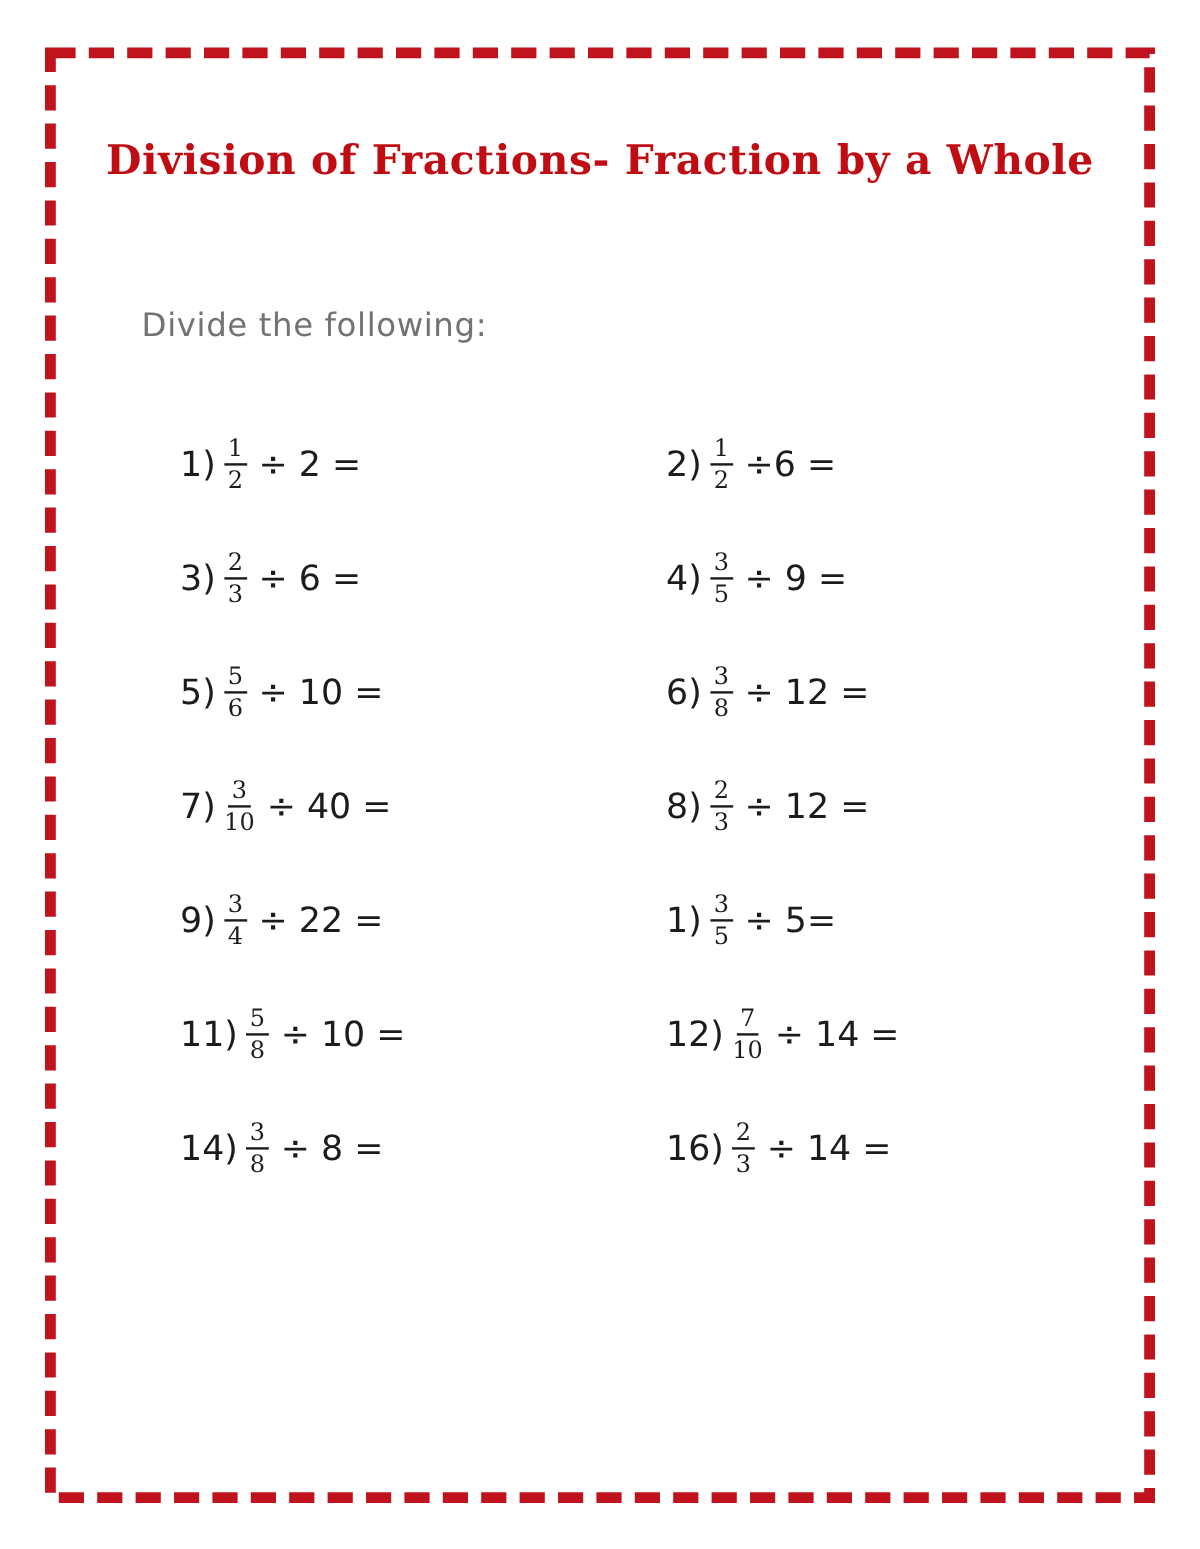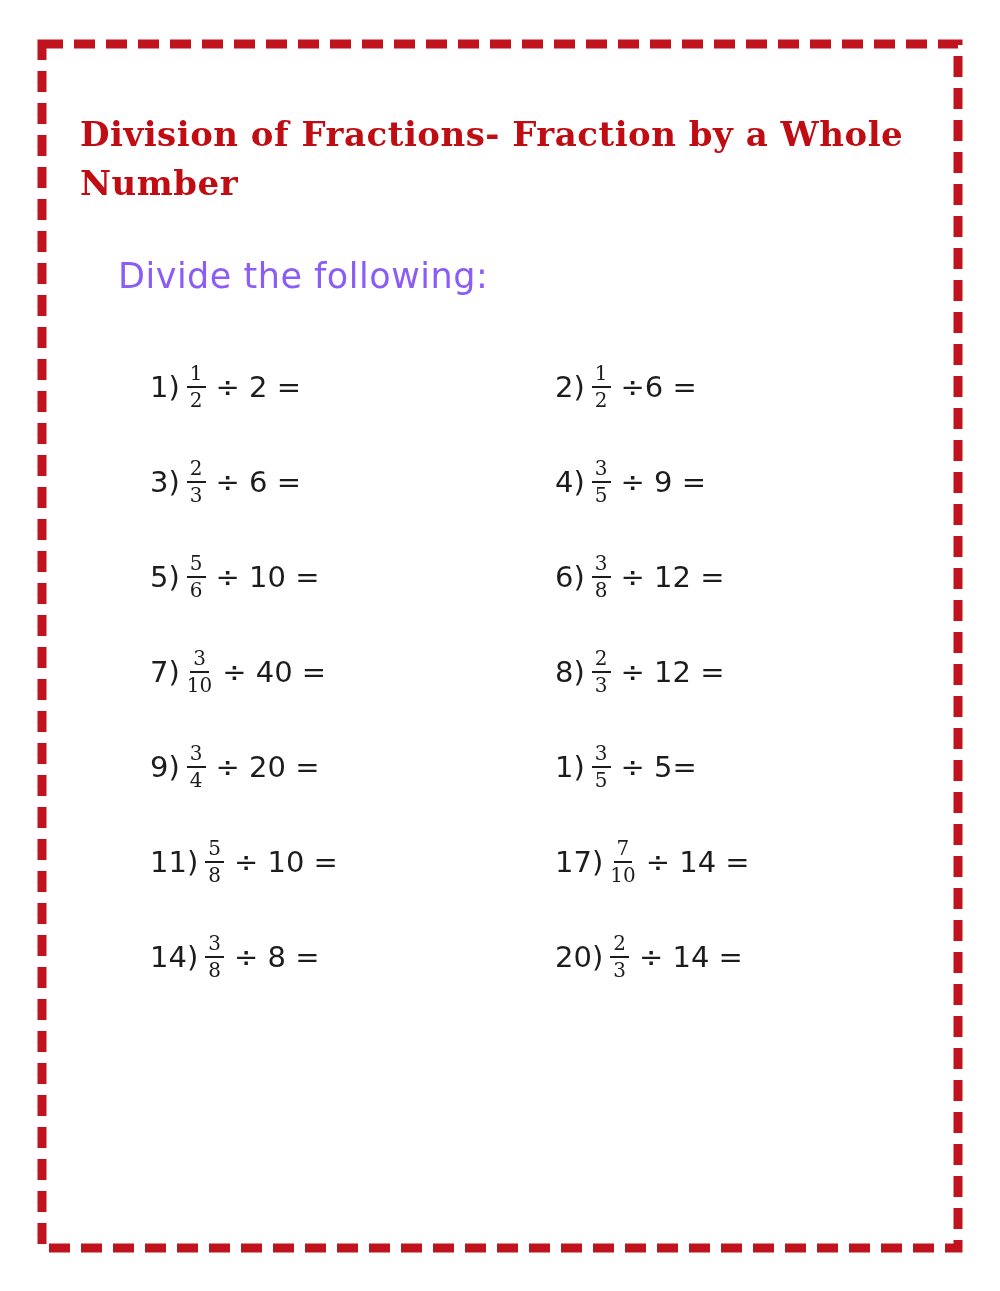--- a/index.html
+++ b/index.html
@@ -4,32 +4,32 @@
 <style>
   html,body { margin:0; padding:0; background:#ffffff; }
   body {
     width:1000px; height:1291px; position:relative; overflow:hidden;
     font-family:"DejaVu Sans", sans-serif;
   }
   .border-svg { position:absolute; left:0; top:0; }
 
   .title {
     position:absolute; top:110px; left:80px; width:840px;
-    text-align:left;
+    text-align:center;
     font-family:"DejaVu Serif", serif;
     font-weight:bold;
     font-size:34px;
     line-height:1.45;
     color:#c00d14;
     letter-spacing:0.5px;
   }
 
   .instruction {
     position:absolute; top:256px; left:118px;
-    font-size:35px; color:#8b5cf6;
+    font-size:27px; color:#737373;
     letter-spacing:0.5px;
   }
 
   .problems {
     position:absolute; top:339px; left:150px;
     display:grid;
     grid-template-columns:405px auto;
     grid-auto-rows:95px;
   }
   .prob {
@@ -49,21 +49,20 @@
 </style>
 </head>
 <body>
 
 <svg class="border-svg" width="1000" height="1291">
   <rect x="42" y="44" width="916" height="1204" fill="none" stroke="#c0131d" stroke-width="9" stroke-dasharray="21 11"></rect>
 </svg>
 
 <div class="title">
   <div>Division of Fractions- Fraction by a Whole</div>
-  <div>Number</div>
 </div>
 
 <div class="instruction">Divide the following:</div>
 
 <div class="problems">
 
   <div class="prob">
     <span class="pnum">1)</span>
     <span class="frac">
       <span class="nume">1</span>
@@ -134,21 +133,21 @@
     </span>
     <span class="rest">÷ 12 =</span>
   </div>
 
   <div class="prob">
     <span class="pnum">9)</span>
     <span class="frac">
       <span class="nume">3</span>
       <span class="deno">4</span>
     </span>
-    <span class="rest">÷ 20 =</span>
+    <span class="rest">÷ 22 =</span>
   </div>
 
   <div class="prob">
     <span class="pnum">1)</span>
     <span class="frac">
       <span class="nume">3</span>
       <span class="deno">5</span>
     </span>
     <span class="rest">÷ 5=</span>
   </div>
@@ -156,39 +155,39 @@
   <div class="prob">
     <span class="pnum">11)</span>
     <span class="frac">
       <span class="nume">5</span>
       <span class="deno">8</span>
     </span>
     <span class="rest">÷ 10 =</span>
   </div>
 
   <div class="prob">
-    <span class="pnum">17)</span>
+    <span class="pnum">12)</span>
     <span class="frac">
       <span class="nume">7</span>
       <span class="deno">10</span>
     </span>
     <span class="rest">÷ 14 =</span>
   </div>
 
   <div class="prob">
     <span class="pnum">14)</span>
     <span class="frac">
       <span class="nume">3</span>
       <span class="deno">8</span>
     </span>
     <span class="rest">÷ 8 =</span>
   </div>
 
   <div class="prob">
-    <span class="pnum">20)</span>
+    <span class="pnum">16)</span>
     <span class="frac">
       <span class="nume">2</span>
       <span class="deno">3</span>
     </span>
     <span class="rest">÷ 14 =</span>
   </div>
 
 </div>
 
 </body></html>

